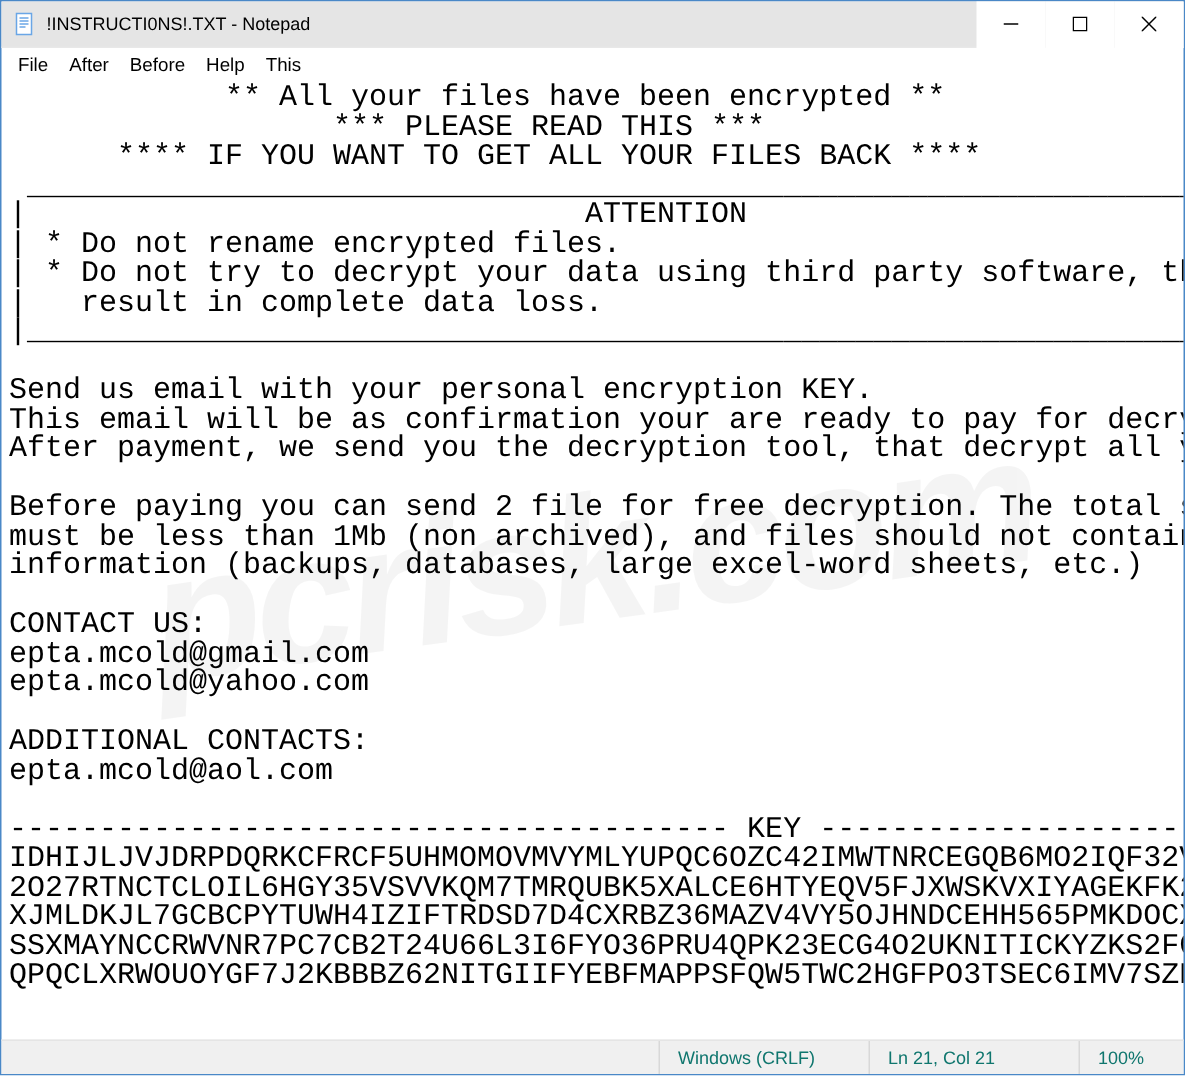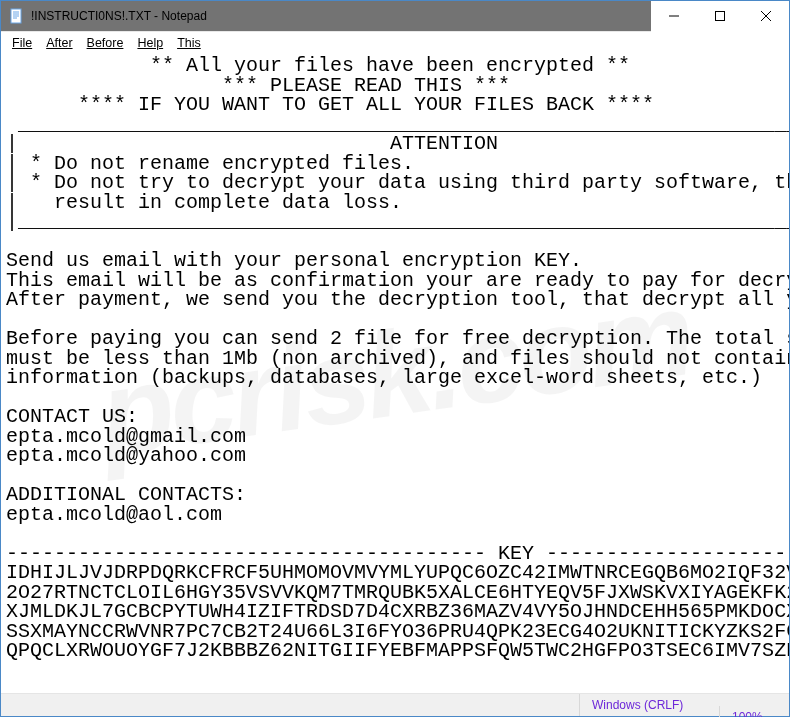--- a/index.html
+++ b/index.html
@@ -1,31 +1,31 @@
 <!DOCTYPE html>
 <html><head>
 <meta charset="utf-8">
 <style>
   * { box-sizing: border-box; margin: 0; padding: 0; }
   html, body { width: 790px; height: 717px; overflow: hidden; font-family: "Segoe UI", Tahoma, sans-serif; background: #fff; }
   .window { width: 790px; height: 717px; border: 1px solid #4a88c7; display: flex; flex-direction: column; background: #fff; position: relative; }
-  .titlebar { height: 31px; display: flex; align-items: center; background: #737373; border-bottom: 1px solid #e8e8e8; }
+  .titlebar { height: 31px; display: flex; align-items: center; background: #e5e5e5; border-bottom: 1px solid #e8e8e8; }
   .titlebar-icon { width: 16px; height: 16px; margin-left: 8px; margin-right: 6px; display: inline-flex; }
   .titlebar-title { font-size: 12px; color: #000; flex: 0 0 auto; }
   .titlebar-spacer { flex: 1; }
   .ctrl-group { display: flex; height: 31px; }
   .ctrl-btn { width: 46px; height: 31px; display: flex; align-items: center; justify-content: center; background: #fff; }
   .ctrl-btn svg { width: 10px; height: 10px; }
   .menubar { height: 21px; display: flex; align-items: center; padding: 0 4px; font-size: 12.5px; color: #000; gap: 0; }
-  .menu-item { padding: 1px 7px; text-decoration: underline; }
+  .menu-item { padding: 1px 7px; }
   .content { flex: 1; overflow: hidden; padding: 3px 5px 0 5px; position: relative; }
   .watermark { position: absolute; top:0; left:0; right:0; bottom:0; pointer-events:none; display:flex; align-items:center; justify-content:center; }
   .watermark-inner { transform: rotate(-8deg); opacity:0.06; font-size: 120px; font-weight: 700; font-style: italic; color:#555; letter-spacing:-4px; white-space:nowrap; }
   pre.body { font-family: Consolas, "Courier New", monospace; font-size: 20px; line-height: 19.5px; color: #000; white-space: pre; letter-spacing: 0px; position: relative; }
-  .statusbar { height: 23px; border-top: 1px solid #e5e5e5; background: #f0f0f0; display: flex; align-items: center; font-size: 12px; color: #6d28d9; }
+  .statusbar { height: 23px; border-top: 1px solid #e5e5e5; background: #f0f0f0; display: flex; align-items: flex-end; font-size: 12px; color: #0f766e; }
   .status-spacer { flex: 1; }
   .status-cell { padding: 0 12px; border-left: 1px solid #d8d8d8; height: 100%; display:flex; align-items:center; min-width: 100px; }
   .status-cell.wide { min-width: 140px; }
   .status-cell.narrow { min-width: 70px; margin-top: 24px; }
 </style>
 </head>
 <body>
 
 <div class="window">
 
@@ -102,16 +102,17 @@
 IDHIJLJVJDRPDQRKCFRCF5UHMOMOVMVYMLYUPQC6OZC42IMWTNRCEGQB6MO2IQF32VKKWJBPZB35QTNB
 2O27RTNCTCLOIL6HGY35VSVVKQM7TMRQUBK5XALCE6HTYEQV5FJXWSKVXIYAGEKFK2HTFZZ4IEMB3TKN
 XJMLDKJL7GCBCPYTUWH4IZIFTRDSD7D4CXRBZ36MAZV4VY5OJHNDCEHH565PMKDOCXX3FVHA7VAA53TT
 SSXMAYNCCRWVNR7PC7CB2T24U66L3I6FYO36PRU4QPK23ECG4O2UKNITICKYZKS2FCZQ5JXKQTKJ2WDA
 QPQCLXRWOUOYGF7J2KBBBZ62NITGIIFYEBFMAPPSFQW5TWC2HGFPO3TSEC6IMV7SZHKG2YSY7GNMR5SO</pre>
   </div>
 
   <div class="statusbar">
     <div class="status-spacer"></div>
     <div class="status-cell wide">Windows (CRLF)</div>
+    <div class="status-cell wide">Ln 21, Col 21</div>
     <div class="status-cell narrow">100%</div>
   </div>
 
 </div>
 
 </body></html>

